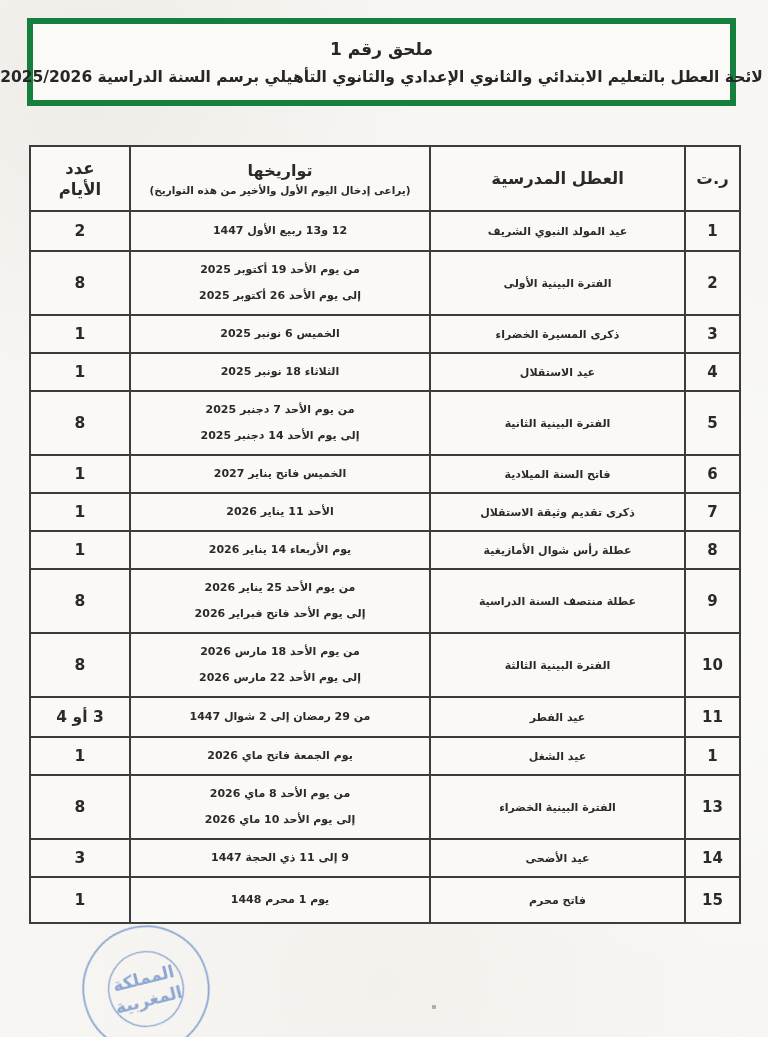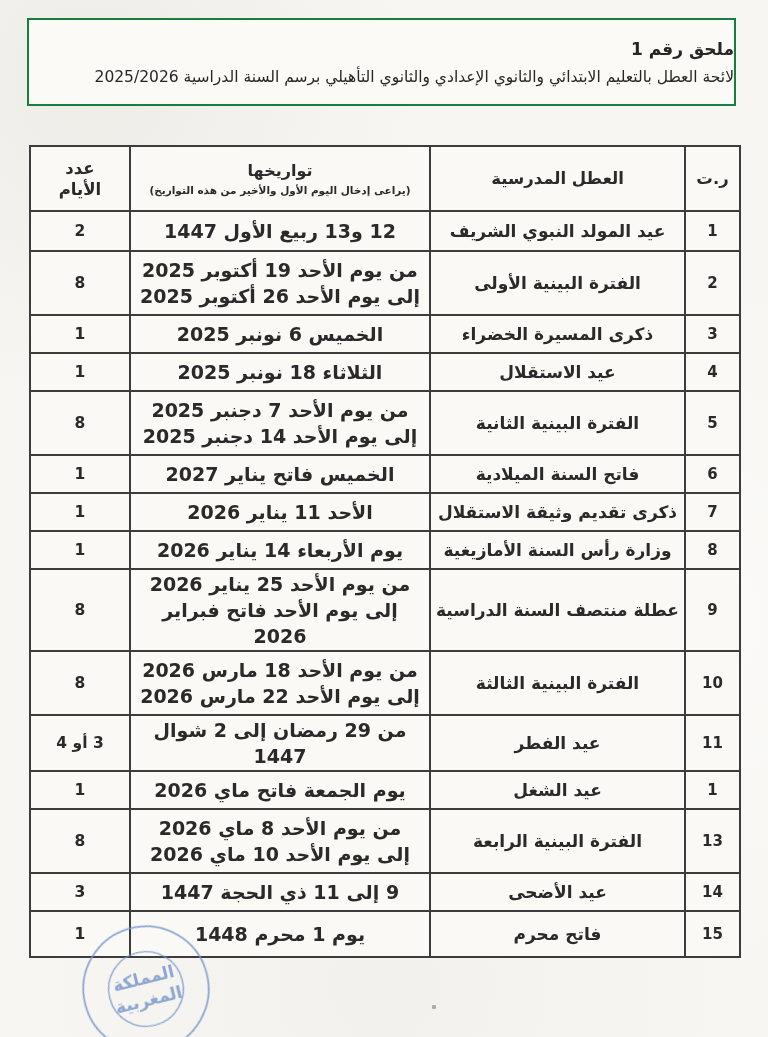--- a/index.html
+++ b/index.html
@@ -17,26 +17,26 @@
     content:""; position:absolute; inset:0;
     background:
       radial-gradient(circle at 12% 8%, rgba(220,218,212,.35), transparent 28%),
       radial-gradient(circle at 88% 60%, rgba(255,255,255,.5), transparent 40%),
       radial-gradient(circle at 50% 95%, rgba(235,233,228,.4), transparent 35%);
     pointer-events:none;
   }
 
   .header-box{
     position:absolute; left:27px; top:18px; width:709px; height:88px;
-    border:2px solid #15803d; background:#fbfaf7;
-    display:flex; flex-direction:column; justify-content:center; 
+    border:6px solid #15803d; background:#fbfaf7;
+    display:flex; flex-direction:column; justify-content:center; align-items:center;
     gap:9px; box-sizing:border-box; z-index:2;
   }
   .annex-title{ font-weight:bold; font-size:17px; }
-  .subtitle{ font-weight:normal; font-size:15.5px; white-space:nowrap; }
+  .subtitle{ font-weight:bold; font-size:15.5px; white-space:nowrap; }
 
   table.holidays{
     position:absolute; left:29px; top:145px; width:710px;
     border-collapse:collapse; table-layout:fixed; z-index:2;
     background:#faf9f6;
   }
   table.holidays th, table.holidays td{
     border:2px solid #3c3c3c;
     text-align:center; vertical-align:middle;
     font-weight:bold; color:#2a2a2a;
@@ -47,22 +47,22 @@
   th.h-main{ font-size:16.5px;border-radius:29px; }
   .dates-note{ font-size:10.5px; font-weight:bold; margin-top:4px; }
   .days-head div{ line-height:21px; font-size:16.5px; }
 
   tr.h-s  { height:38px; }   
   tr.h-1  { height:40px; }
   tr.h-t  { height:64px; }   
   tr.h-15 { height:46px; }
 
   td.col-idx   { font-size:15px; }
-  td.col-holiday{ font-size:17px; }
-  td.col-dates { font-size:19px; }
+  td.col-holiday{ font-size:11px; }
+  td.col-dates { font-size:11px; }
   td.col-dates div{ line-height:26px; }
   td.col-days  { font-size:15.5px; }
 
   .stamp{
     position:absolute; left:50px; top:893px; width:192px; height:192px;
     z-index:3; opacity:.82; filter:blur(.4px);
     transform:rotate(-14deg);
   }
   .ink-dot{
     position:absolute; left:432px; top:1005px; width:4px; height:4px;
@@ -158,21 +158,21 @@
         <td class="col-idx">7</td>
         <td class="col-holiday">ذكرى تقديم وثيقة الاستقلال</td>
         <td class="col-dates">
             <div>الأحد 11 يناير 2026</div>
             <div></div>
           </td>
         <td class="col-days">1</td>
       </tr>
       <tr class="h-s">
         <td class="col-idx">8</td>
-        <td class="col-holiday">وزارة رأس السنة الأمازيغية</td>
+        <td class="col-holiday">عطلة رأس شوال الأمازيغية</td>
         <td class="col-dates">
             <div>يوم الأربعاء 14 يناير 2026</div>
             <div></div>
           </td>
         <td class="col-days">1</td>
       </tr>
       <tr class="h-t">
         <td class="col-idx">9</td>
         <td class="col-holiday">عطلة منتصف السنة الدراسية</td>
         <td class="col-dates">
@@ -203,21 +203,21 @@
         <td class="col-idx">1</td>
         <td class="col-holiday">عيد الشغل</td>
         <td class="col-dates">
             <div>يوم الجمعة فاتح ماي 2026</div>
             <div></div>
           </td>
         <td class="col-days">1</td>
       </tr>
       <tr class="h-t">
         <td class="col-idx">13</td>
-        <td class="col-holiday">الفترة البينية الرابعة</td>
+        <td class="col-holiday">الفترة البينية الخضراء</td>
         <td class="col-dates">
             <div>من يوم الأحد 8 ماي 2026</div>
             <div>إلى يوم الأحد 10 ماي 2026</div>
           </td>
         <td class="col-days">8</td>
       </tr>
       <tr class="h-s">
         <td class="col-idx">14</td>
         <td class="col-holiday">عيد الأضحى</td>
         <td class="col-dates">

